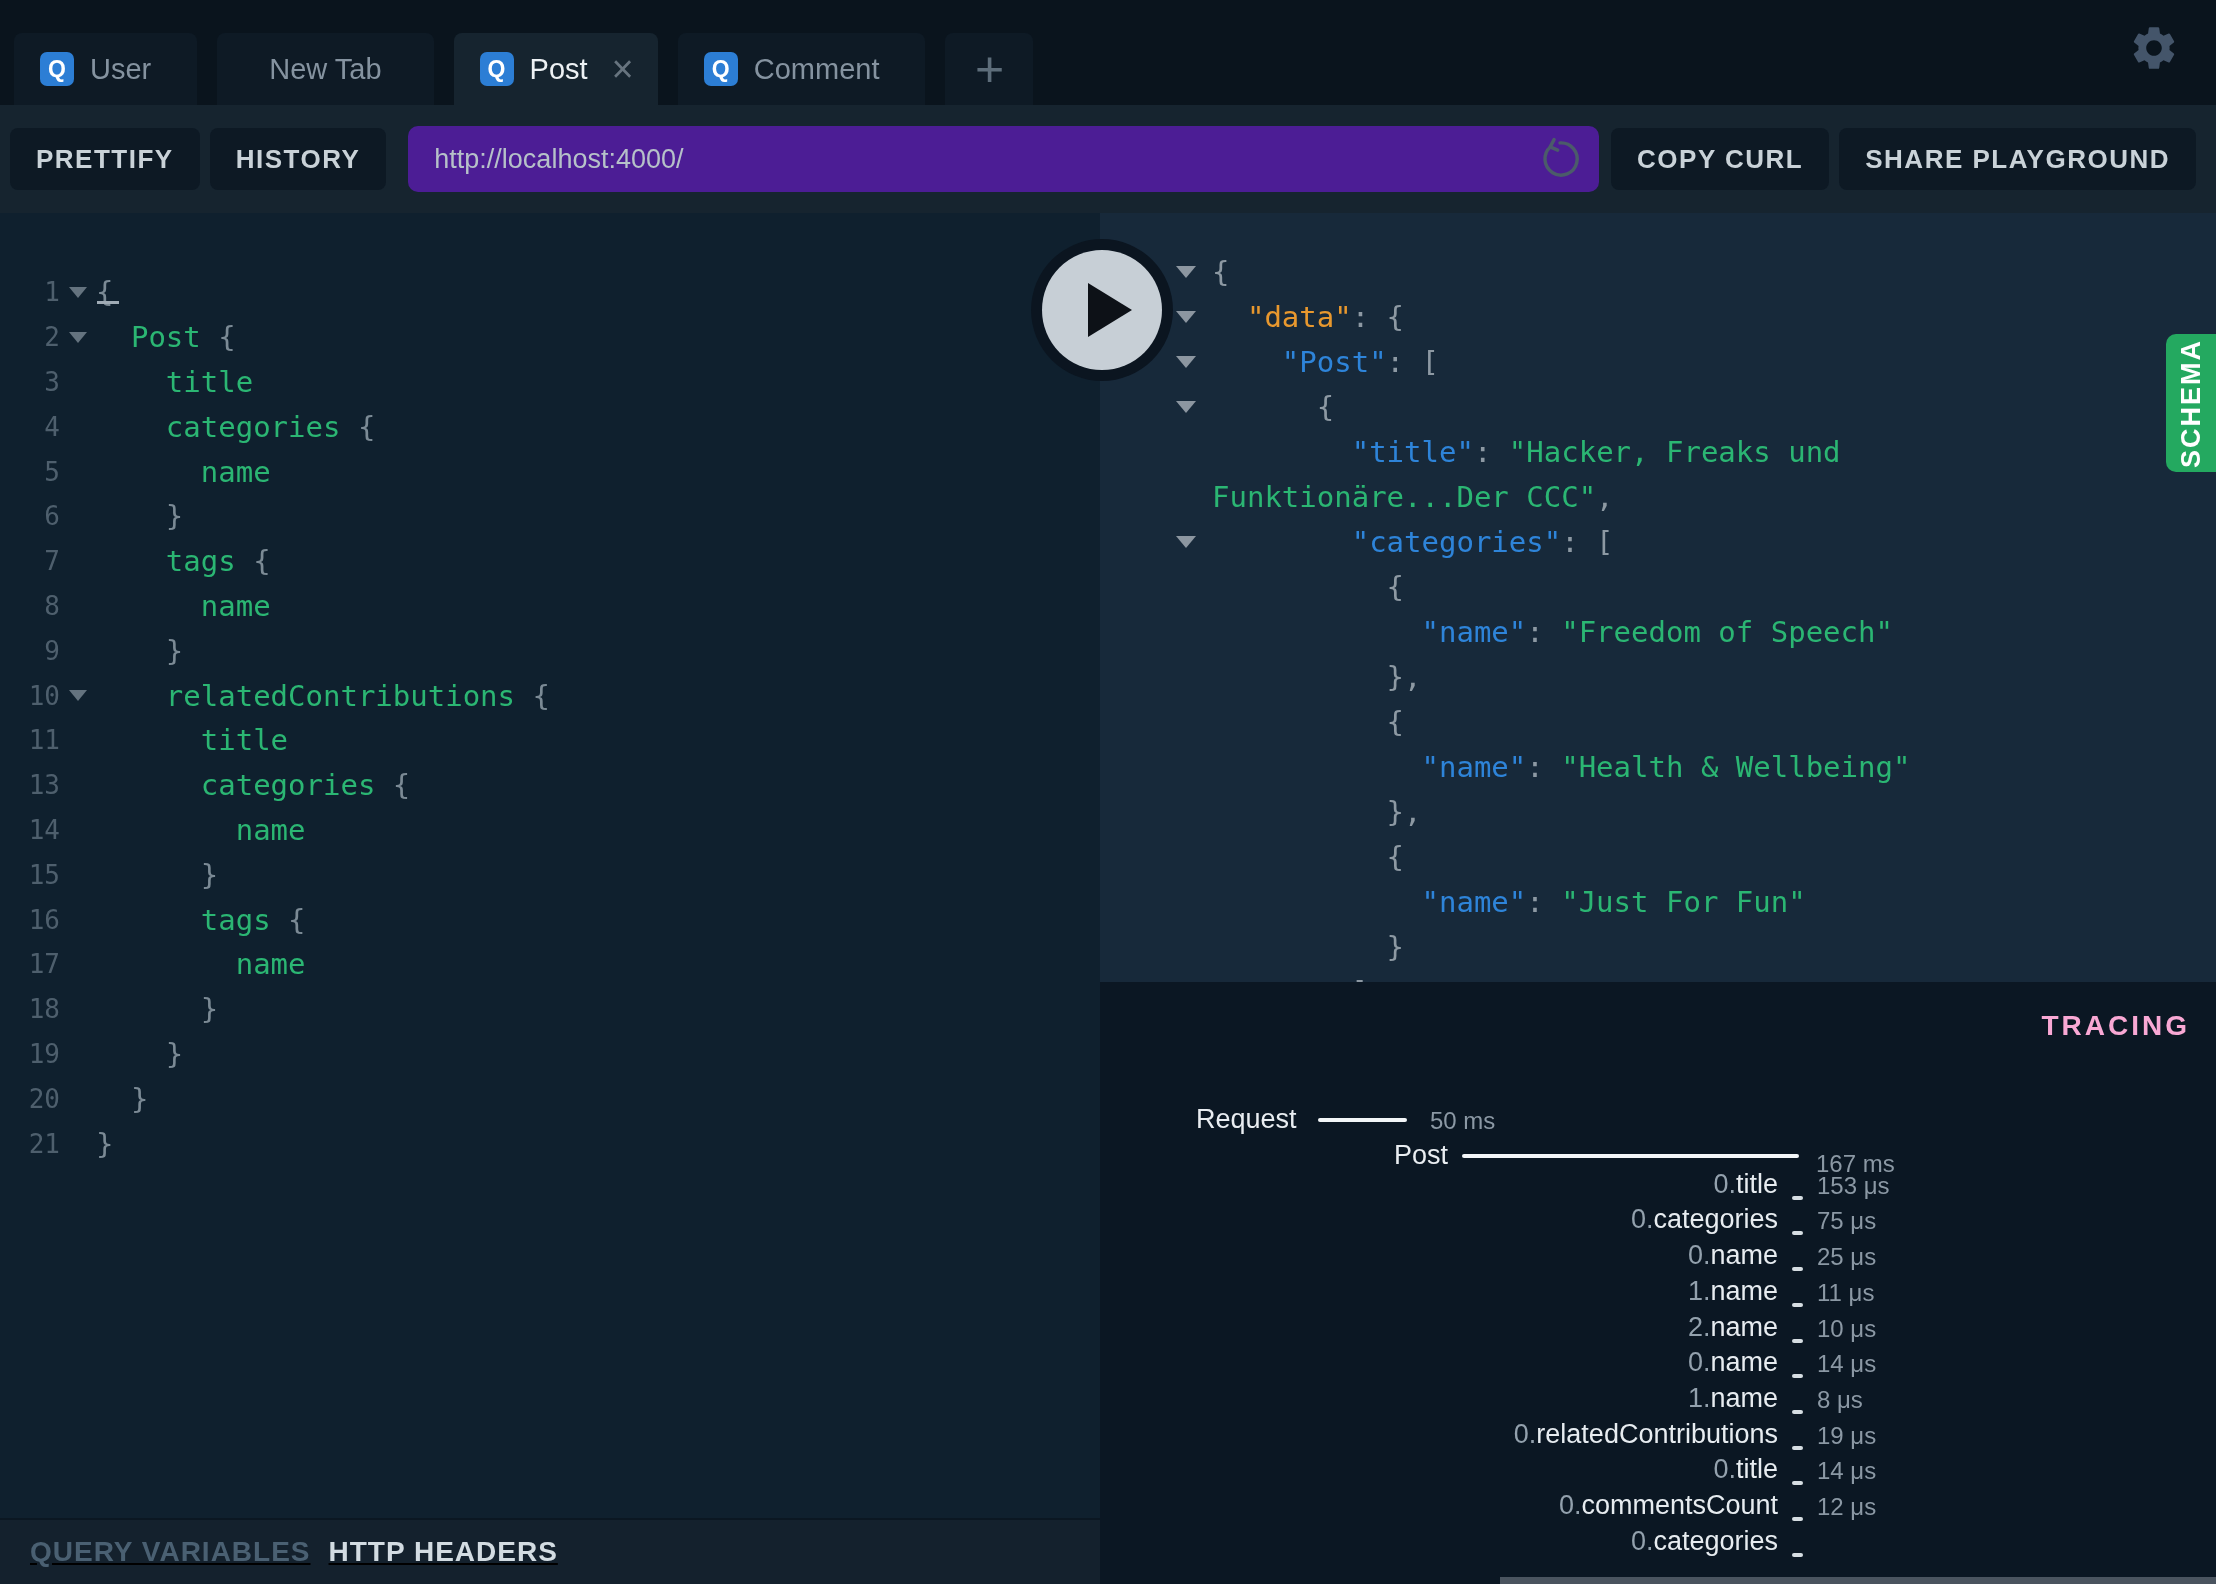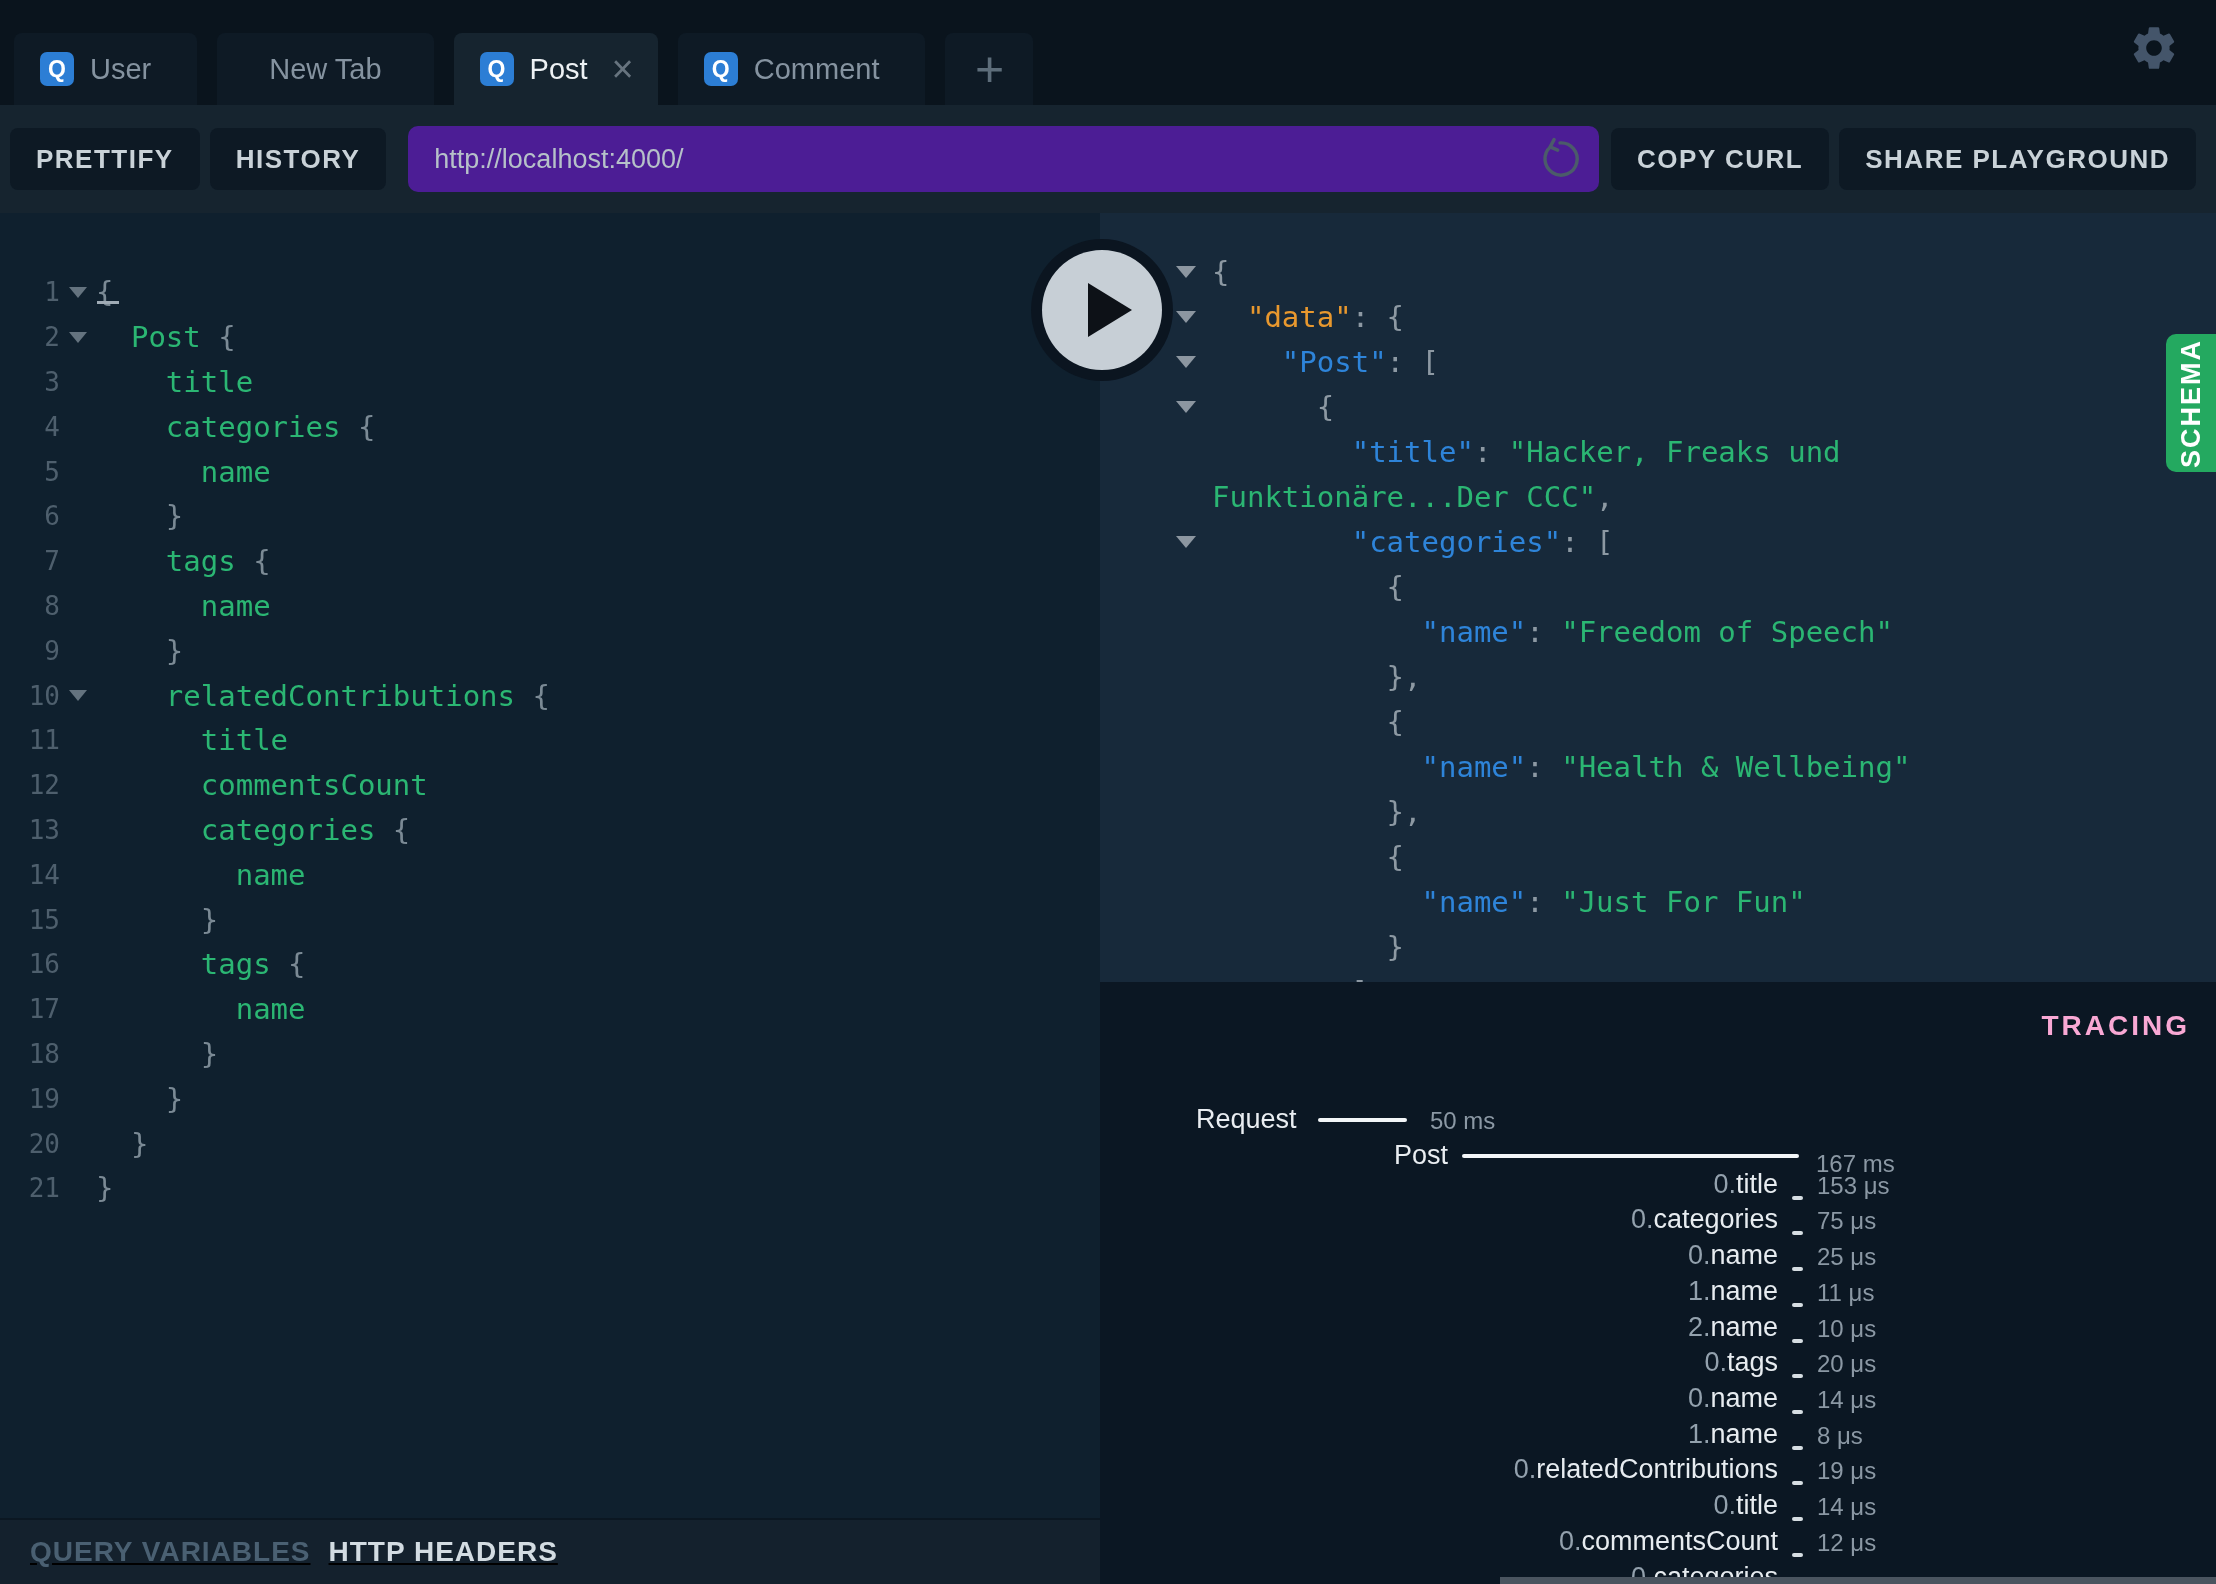--- a/index.html
+++ b/index.html
@@ -201,25 +201,20 @@
             <i class="tri-e"></i>
           </span>
           <span class="code"><span class="seg-p">    </span><span class="seg-kw">relatedContributions</span><span class="seg-p"> {</span></span>
         </div>
         <div class="eline">
           <span class="lnum">11</span>
           <span class="lfold"></span>
           <span class="code"><span class="seg-p">      </span><span class="seg-kw">title</span></span>
         </div>
         <div class="eline">
-          <span class="lnum">12</span>
-          <span class="lfold"></span>
-          <span class="code"><span class="seg-p">      </span><span class="seg-kw">commentsCount</span></span>
-        </div>
-        <div class="eline">
           <span class="lnum">13</span>
           <span class="lfold"></span>
           <span class="code"><span class="seg-p">      </span><span class="seg-kw">categories</span><span class="seg-p"> {</span></span>
         </div>
         <div class="eline">
           <span class="lnum">14</span>
           <span class="lfold"></span>
           <span class="code"><span class="seg-p">        </span><span class="seg-kw">name</span></span>
         </div>
         <div class="eline">
@@ -385,25 +380,20 @@
           <span class="tlabel"><span class="tprefix">1.</span><span class="tname">name</span></span>
           <span class="tdash"></span>
           <span class="tval">11 μs</span>
         </div>
         <div class="trow">
           <span class="tlabel"><span class="tprefix">2.</span><span class="tname">name</span></span>
           <span class="tdash"></span>
           <span class="tval">10 μs</span>
         </div>
         <div class="trow">
-          <span class="tlabel"><span class="tprefix">0.</span><span class="tname">tags</span></span>
-          <span class="tdash"></span>
-          <span class="tval">20 μs</span>
-        </div>
-        <div class="trow">
           <span class="tlabel"><span class="tprefix">0.</span><span class="tname">name</span></span>
           <span class="tdash"></span>
           <span class="tval">14 μs</span>
         </div>
         <div class="trow">
           <span class="tlabel"><span class="tprefix">1.</span><span class="tname">name</span></span>
           <span class="tdash"></span>
           <span class="tval">8 μs</span>
         </div>
         <div class="trow">

